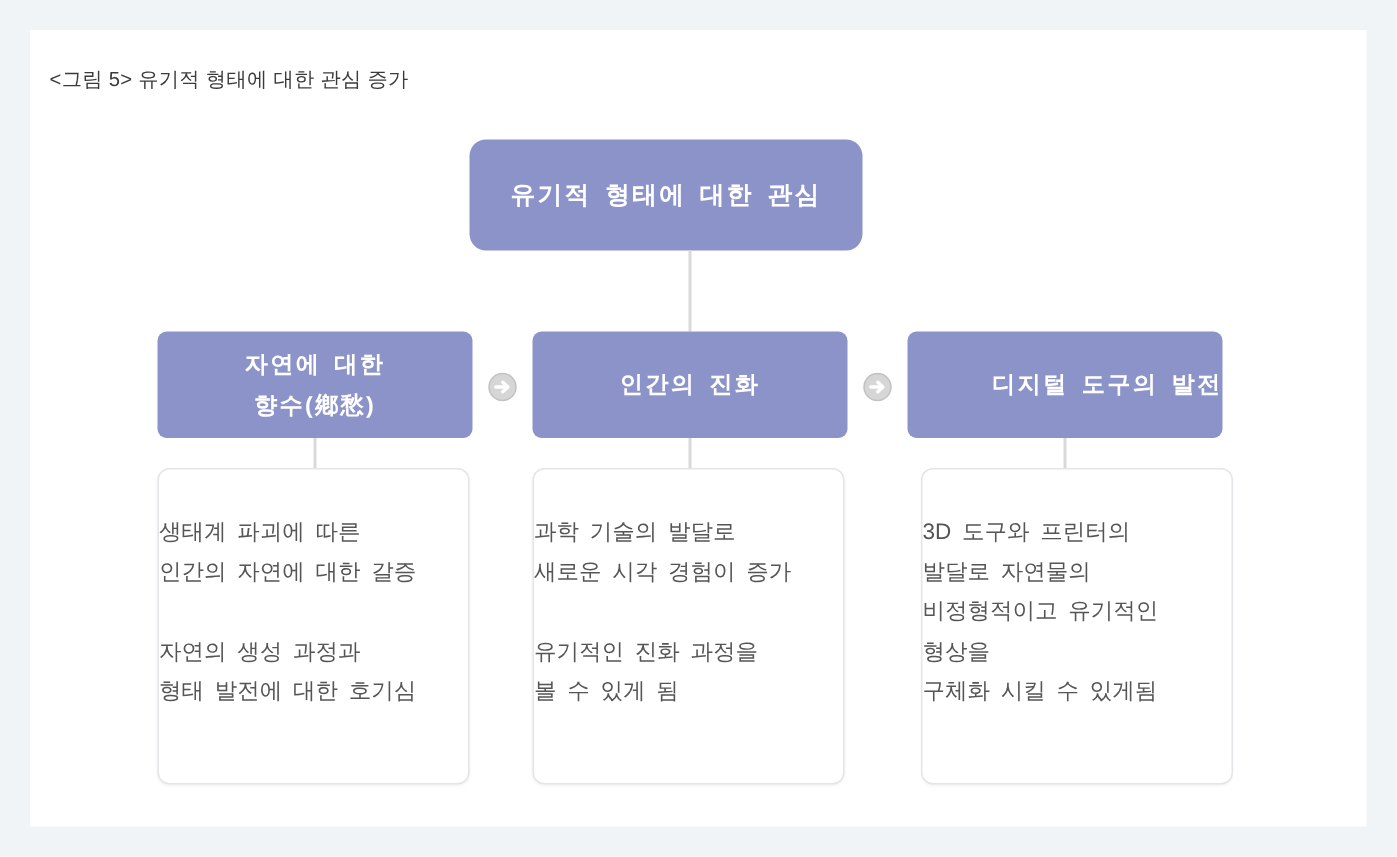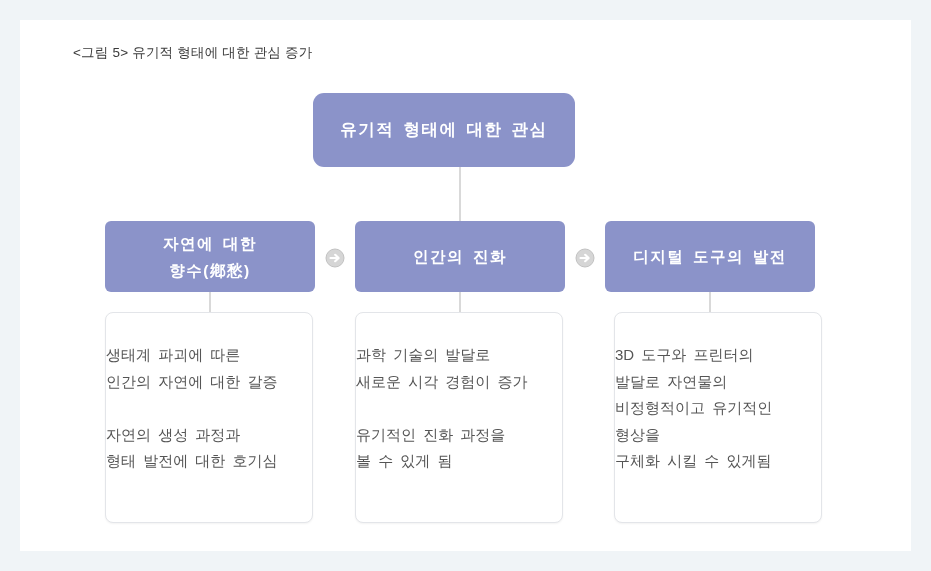--- a/index.html
+++ b/index.html
@@ -33,21 +33,20 @@
     height: 531px;
     background: var(--card);
   }
   .caption {
     position: absolute;
     left: 13px;
     top: 24px;
     font-size: 13.5px;
     color: var(--caption-text);
     letter-spacing: 0.2px;
-    margin-left: 40px;
   }
   .node {
     position: absolute;
     background: var(--box-purple);
     border-radius: 6px;
     color: var(--box-text);
     font-weight: bold;
     display: flex;
     align-items: center;
     justify-content: center;
@@ -66,21 +65,21 @@
   }
   .node.child {
     top: 201px;
     width: 210px;
     height: 71px;
     font-size: 15.5px;
     line-height: 27px;
   }
   .node.child.c0 { left: 85px; }
   .node.child.c1 { left: 335px; }
-  .node.child.c2 { left: 585px; }
+  .node.child.c2 { left: 585px; justify-content: flex-end; }
   .connector {
     position: absolute;
     width: 2px;
     background: var(--connector);
   }
   .connector.root-line { left: 439px; top: 147px; height: 54px; }
   .connector.col-line  { top: 272px; height: 20px; }
   .connector.col-line.c0 { left: 189px; }
   .connector.col-line.c1 { left: 439px; }
   .connector.col-line.c2 { left: 689px; }

